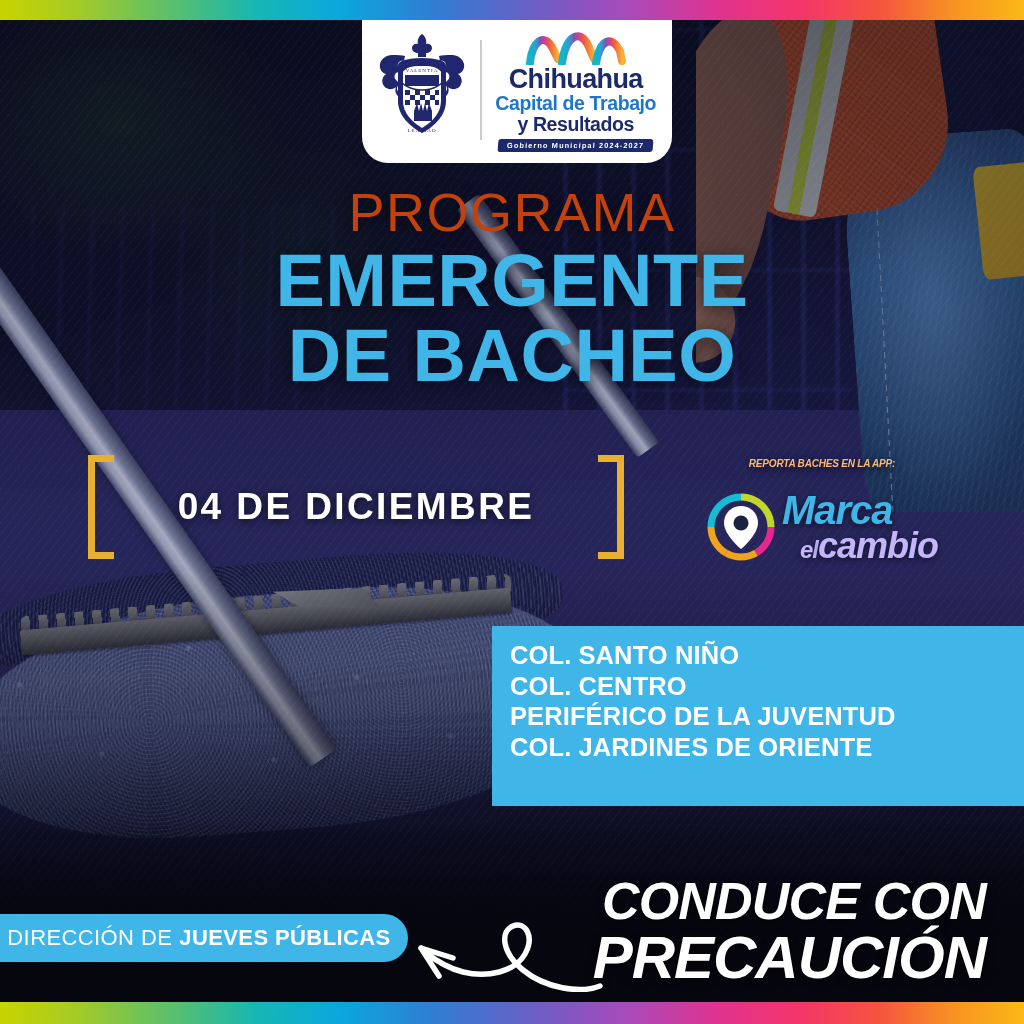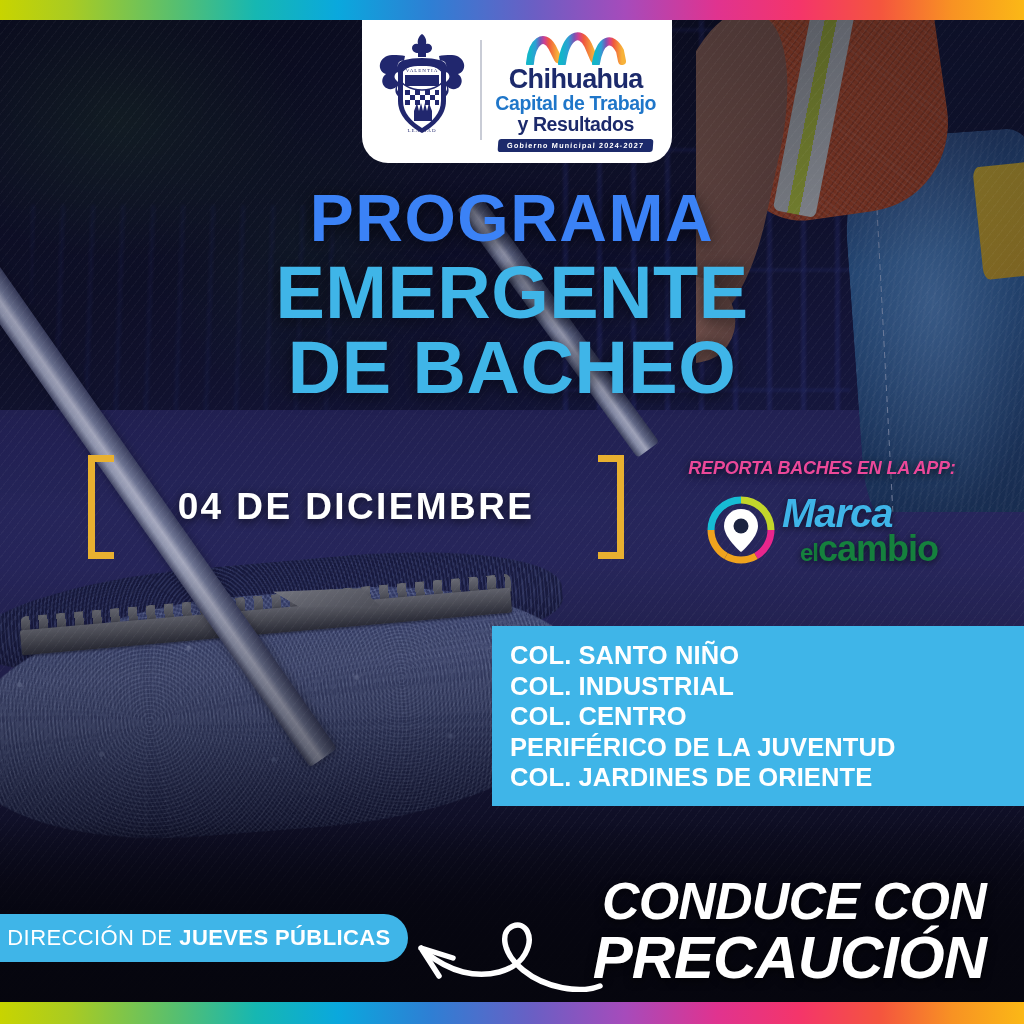--- a/index.html
+++ b/index.html
@@ -229,21 +229,21 @@
   .chih-t3 { font-weight:bold; font-size:19.5px; color:#1c2a6b; letter-spacing:-.4px; line-height:1.08; }
   .chih-bar {
     margin-top:4px; background:#1c2a6b; color:#fff; border-radius:3px;
     font-size:7.4px; font-weight:bold; letter-spacing:1.1px; padding:2px 9px;
     transform:skewX(-4deg);
   }
 
   
   .headline { position:absolute; left:0; top:185px; width:100%; z-index:25; text-align:center; }
   .hl-1 {
-    font-size:66px; font-weight:bold; color:#3b82f6; letter-spacing:1.5px; line-height:1;
+    font-size:54px; font-weight:normal; color:#c2410c; letter-spacing:1.5px; line-height:1;
     text-shadow:0 3px 16px rgba(0,0,0,.65);
   }
   .hl-2, .hl-3 {
     font-size:74px; font-weight:bold; color:#3fb5e8; letter-spacing:.5px; line-height:1.02;
     text-shadow:0 3px 16px rgba(0,0,0,.6);
   }
   .hl-2 { margin-top:4px; }
 
   
   .datebox { position:absolute; left:88px; top:455px; width:536px; height:104px; z-index:25; }
@@ -253,32 +253,32 @@
   .date-txt {
     position:absolute; left:34px; right:34px; top:50%; transform:translateY(-50%);
     text-align:center; color:#fff;
   }
   .d1 { font-size:35px; font-weight:bold; letter-spacing:5px; line-height:1.18; text-shadow:0 2px 10px rgba(0,0,0,.7); }
   .d2 { font-size:37px; font-weight:bold; letter-spacing:2.4px; line-height:1.18; text-shadow:0 2px 10px rgba(0,0,0,.7); }
 
   
   .appblock { position:absolute; left:672px; top:458px; width:300px; z-index:25; text-align:center; }
   .app-label {
-    font-size:18px; font-weight:bold; font-style:italic; color:#ec4899;
+    font-size:10px; font-weight:bold; font-style:italic; color:#fdba74;
     letter-spacing:-.2px; text-shadow:0 2px 8px rgba(0,0,0,.75);
   }
-  .app-logo { margin-top:16px; display:flex; align-items:center; justify-content:center; gap:6px; }
+  .app-logo { margin-top:23px; display:flex; align-items:center; justify-content:center; gap:6px; }
   .pin-wrap { width:70px; height:70px; flex:0 0 auto; }
   .app-words { display:flex; flex-direction:column; align-items:flex-start; line-height:.92; }
   .aw1 {
     font-size:40px; font-weight:bold; font-style:italic; color:#3fb5e8;
     letter-spacing:-1px; text-shadow:0 2px 7px rgba(0,0,0,.6);
   }
   .aw2 {
-    font-size:36px; font-weight:bold; color:#15803d;
+    font-size:36px; font-weight:bold; font-style:italic; color:#c4b5fd;
     letter-spacing:-1px; margin-left:18px; text-shadow:0 2px 7px rgba(0,0,0,.6);
   }
   .aw2 .small { font-size:24px; }
 
   
   .colbox {
     position:absolute; left:492px; top:626px; width:532px; height:180px; z-index:25;
     background:#3fb5e8; padding:14px 0 10px 18px;
   }
   .colbox div {
@@ -464,21 +464,20 @@
       </svg>
       <div class="app-words">
         <div class="aw1">Marca</div>
         <div class="aw2"><span class="small">el</span><span>cambio</span></div>
       </div>
     </div>
   </div>
 
   <div class="colbox">
     <div>COL. SANTO NIÑO</div>
-    <div>COL. INDUSTRIAL</div>
     <div>COL. CENTRO</div>
     <div>PERIFÉRICO DE LA JUVENTUD</div>
     <div>COL. JARDINES DE ORIENTE</div>
   </div>
 
   <svg class="swirl" viewBox="0 0 215 90">
     <path d="M205 84 C185 92, 150 86, 128 68 C108 52, 104 30, 118 24 C130 19, 140 34, 130 52 C120 70, 92 76, 68 70 C52 66, 40 58, 30 50" fill="none" stroke="#ffffff" stroke-width="5.5" stroke-linecap="round"></path>
     <path d="M26 46 L58 56 M26 46 L44 74" fill="none" stroke="#ffffff" stroke-width="5.5" stroke-linecap="round"></path>
   </svg>
 

